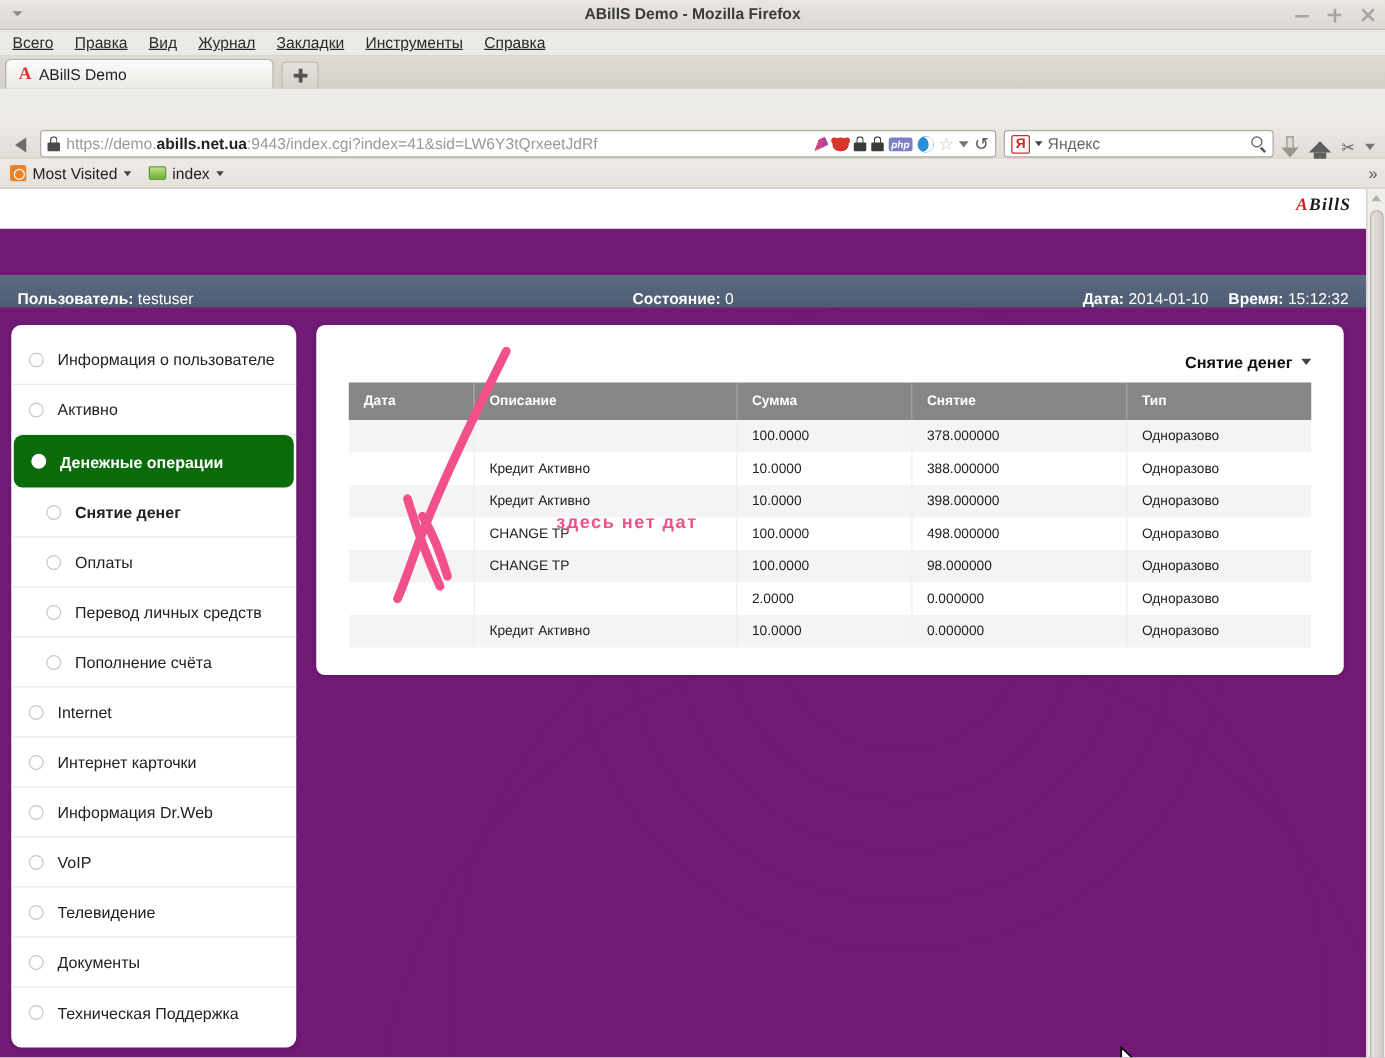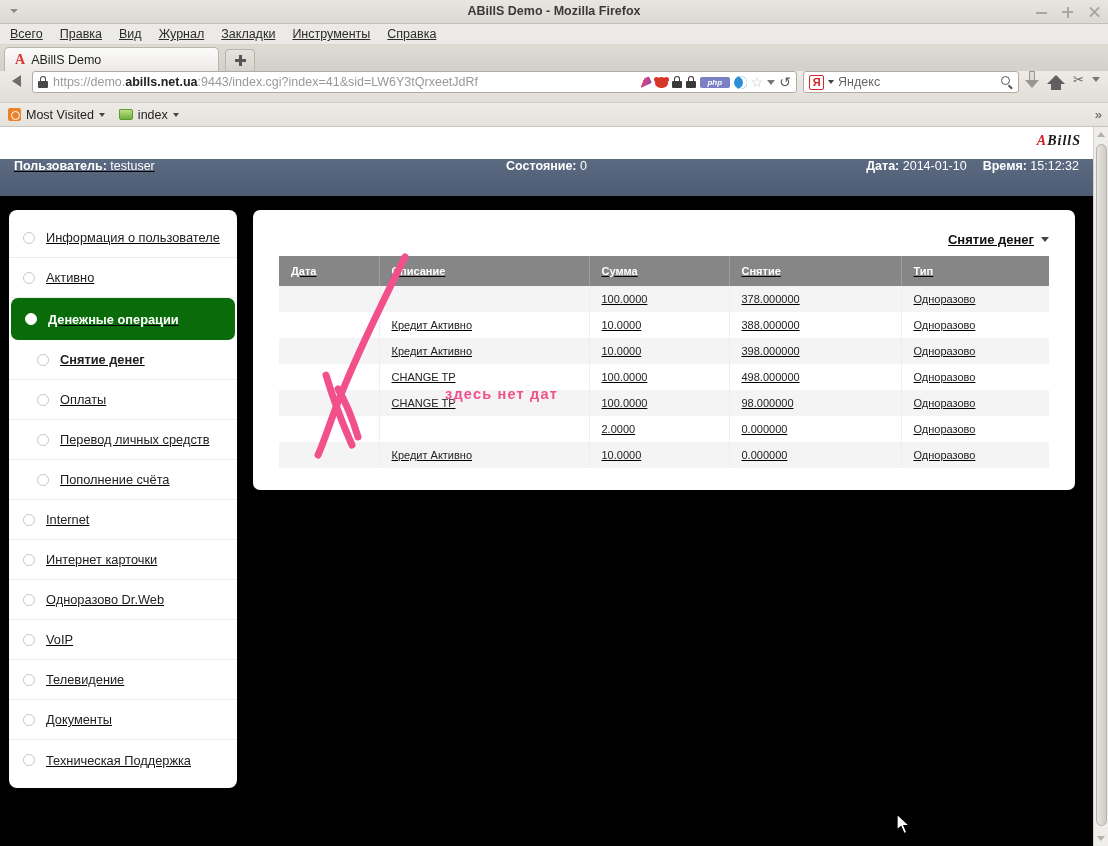--- a/index.html
+++ b/index.html
@@ -50,22 +50,22 @@
   .tab-fav { font-weight: bold; color: #d33; font-size: 14px; font-family: "Liberation Serif", serif; }
   .newtab { width: 30px; height: 22px; margin-left: 6px; display:flex;align-items:center;justify-content:center;
     background: linear-gradient(#e6e3de,#d5d1cb); border: 1px solid #b9b5ae; border-bottom:none;
     border-radius: 4px 4px 0 0; }
   .plus { position: relative; width: 11px; height: 11px; }
   .plus:before, .plus:after { content:""; position:absolute; background:#555; }
   .plus:before { left: 4px; top: 0; width: 3px; height: 11px; }
   .plus:after { left: 0; top: 4px; width: 11px; height: 3px; }
 
   
-  .navbar { height: 32px; flex: 0 0 32px; display: flex; align-items: flex-start; gap: 6px;
-    padding: 0 6px; background: linear-gradient(#eeebe7, #e1ded8); border-bottom: 1px solid #cfcbc4; }
+  .navbar { height: 32px; flex: 0 0 32px; display: flex; align-items: flex-end; gap: 6px;
+    padding: 0 6px; background: linear-gradient(#eeebe7, #e1ded8); border-bottom: 1px solid #cfcbc4; margin-top: 24px; }
   .navback { width: 20px; height: 20px; display: flex; align-items: center; justify-content: center; }
   .navback .arrow { width: 0; height: 0; border-top: 6px solid transparent; border-bottom: 6px solid transparent;
     border-right: 9px solid #6d6d6d; }
   .urlbar { flex: 1 1 auto; height: 22px; display: flex; align-items: center; gap: 5px;
     background: #fff; border: 1px solid #b0aca5; border-radius: 3px; padding: 0 5px; min-width: 0; }
   .lockicon { width: 10px; height: 12px; position: relative; flex: none; }
   .lockicon .body { position: absolute; bottom: 0; width: 10px; height: 7px; background: #4a4a4a; border-radius: 1px; }
   .lockicon .shackle { position: absolute; top: 0; left: 2px; width: 6px; height: 6px;
     border: 1.6px solid #4a4a4a; border-bottom: none; border-radius: 3px 3px 0 0; }
   .urltext { font-size: 12.5px; color: #999; white-space: nowrap; overflow: hidden; flex: 1 1 auto; }
@@ -75,21 +75,21 @@
   .ic-pen { background: linear-gradient(135deg,#fff 40%, #e0457a 41%, #8e44ad 100%); transform: rotate(-25deg);
     width: 14px; height: 7px; border-radius: 1px; }
   .ic-bug { width: 13px; height: 11px; background: #d8352a; border-radius: 50% 50% 45% 45%; }
   .ic-bug:before, .ic-bug:after { content:""; position: absolute; top: 0; width: 5px; height: 5px;
     background: #d8352a; border-radius: 50%; }
   .ic-bug:before { left: -1px; } .ic-bug:after { right: -1px; }
   .ic-lock2 { width: 10px; height: 12px; }
   .ic-lock2 .body { position:absolute; bottom:0; width:10px; height:7px; background:#3a3a3a; border-radius:1px; }
   .ic-lock2 .shackle { position:absolute; top:0; left:2px; width:6px; height:6px; border:1.6px solid #3a3a3a;
     border-bottom:none; border-radius:3px 3px 0 0; }
-  .ic-php { width: 30px; height: 11px; background: #7b7fc4; color: #fff; font-size: 8px; font-weight: bold;
+  .ic-php { width: 19px; height: 11px; background: #7b7fc4; color: #fff; font-size: 8px; font-weight: bold;
     display: flex; align-items: center; justify-content: center; border-radius: 2px; font-style: italic; }
   .ic-moon { width: 13px; height: 13px; border-radius: 50%; background: #2d8fd4;
     box-shadow: inset -4px 0 0 0 #fff, inset -5px 0 0 0 #2d8fd4; }
   .ic-star { color: #c9c5bf; font-size: 14px; line-height: 14px; }
   .ic-caret { width:0;height:0;border-left:4px solid transparent;border-right:4px solid transparent;border-top:5px solid #777; }
   .ic-reload { color: #5b5b5b; font-size: 14px; line-height: 14px; }
   .searchbar { width: 216px; height: 22px; display: flex; align-items: center; gap: 4px;
     background: #fff; border: 1px solid #b0aca5; border-radius: 3px; padding: 0 5px; flex: none; }
   .yandex-badge { width: 15px; height: 15px; background: #fff; border: 1px solid #cf2a2a; border-radius: 2px;
     color: #d32424; font-weight: bold; font-size: 11px; display: flex; align-items: center; justify-content: center; }
@@ -112,32 +112,32 @@
     padding: 0 8px; background: linear-gradient(#eeebe7,#e5e2dc); border-bottom: 1px solid #c9c5be; position: relative; }
   .bm { display: flex; align-items: center; gap: 5px; font-size: 12.5px; color: #222; }
   .bm-ic-mv { width: 13px; height: 13px; background: #e8832c; border-radius: 2px; position: relative; }
   .bm-ic-mv:after { content:""; position:absolute; left:3px; top:3px; width:7px; height:7px; border:1.5px solid #fff; border-radius:50%; }
   .bm-ic-folder { width: 14px; height: 11px; background: linear-gradient(#bde08a,#6fae38); border: 1px solid #5d9a2d; border-radius: 1px 2px 2px 2px; }
   .bm-caret { width:0;height:0;border-left:3.5px solid transparent;border-right:3.5px solid transparent;border-top:4.5px solid #444; }
   .bm-overflow { position: absolute; right: 6px; font-size: 13px; color: #555; }
 
   
   .page { flex: 1 1 auto; position: relative; display: flex; background: #fff; overflow: hidden; }
-  .page-inner { flex: 1 1 auto; position: relative; overflow: hidden; background: #000000; text-decoration: underline; }
+  .page-inner { flex: 1 1 auto; position: relative; overflow: hidden; background: #701a75; }
 
   .watermark { position: absolute; inset: 0; pointer-events: none; overflow: hidden; }
   .wm-arc { position: absolute; border: 1px solid rgba(0,0,0,0.035); border-radius: 50%; }
 
   .brandbar { height: 32px; position: relative; background: #fff; }
   .brand { position: absolute; right: 12px; top: 6px; font-family: "Liberation Serif", serif;
     font-style: italic; font-weight: bold; font-size: 14px; letter-spacing: 1px; color: #1a1a1a; }
   .brand .a { color: #d81f26; }
 
-  .statusbar { height: 37px; background: linear-gradient(#5c6a82, #4d5b73);
-    display: flex; align-items: flex-start; position: relative; color: #fff; font-size: 12.5px; }
+  .statusbar { height: 26px; background: linear-gradient(#5c6a82, #4d5b73);
+    display: flex; align-items: flex-end; position: relative; color: #fff; font-size: 12.5px; margin-top: 37px; }
   .statusbar .left { padding-left: 14px; }
   .statusbar .center { position: absolute; left: 50%; transform: translateX(-50%); }
   .statusbar .right { position: absolute; right: 14px; display: flex; gap: 16px; }
   .statusbar b { font-weight: bold; }
 
   .body-area { position: relative; display: flex; align-items: flex-start; padding: 14px 0 0 0; height: calc(100% - 59px); }
 
   
   .sidebar { width: 228px; margin-left: 9px; background: #fff; border-radius: 8px;
     box-shadow: 0 1px 3px rgba(0,0,0,0.18); padding: 8px 0; flex: none; position: relative; z-index: 2; }
@@ -368,21 +368,21 @@
           <div class="nav-item">
             <span class="radio"></span>
             <span>Internet</span>
           </div>
           <div class="nav-item">
             <span class="radio"></span>
             <span>Интернет карточки</span>
           </div>
           <div class="nav-item">
             <span class="radio"></span>
-            <span>Одноразово Dr.Web</span>
+            <span>Информация Dr.Web</span>
           </div>
           <div class="nav-item">
             <span class="radio"></span>
             <span>VoIP</span>
           </div>
           <div class="nav-item">
             <span class="radio"></span>
             <span>Телевидение</span>
           </div>
           <div class="nav-item">

